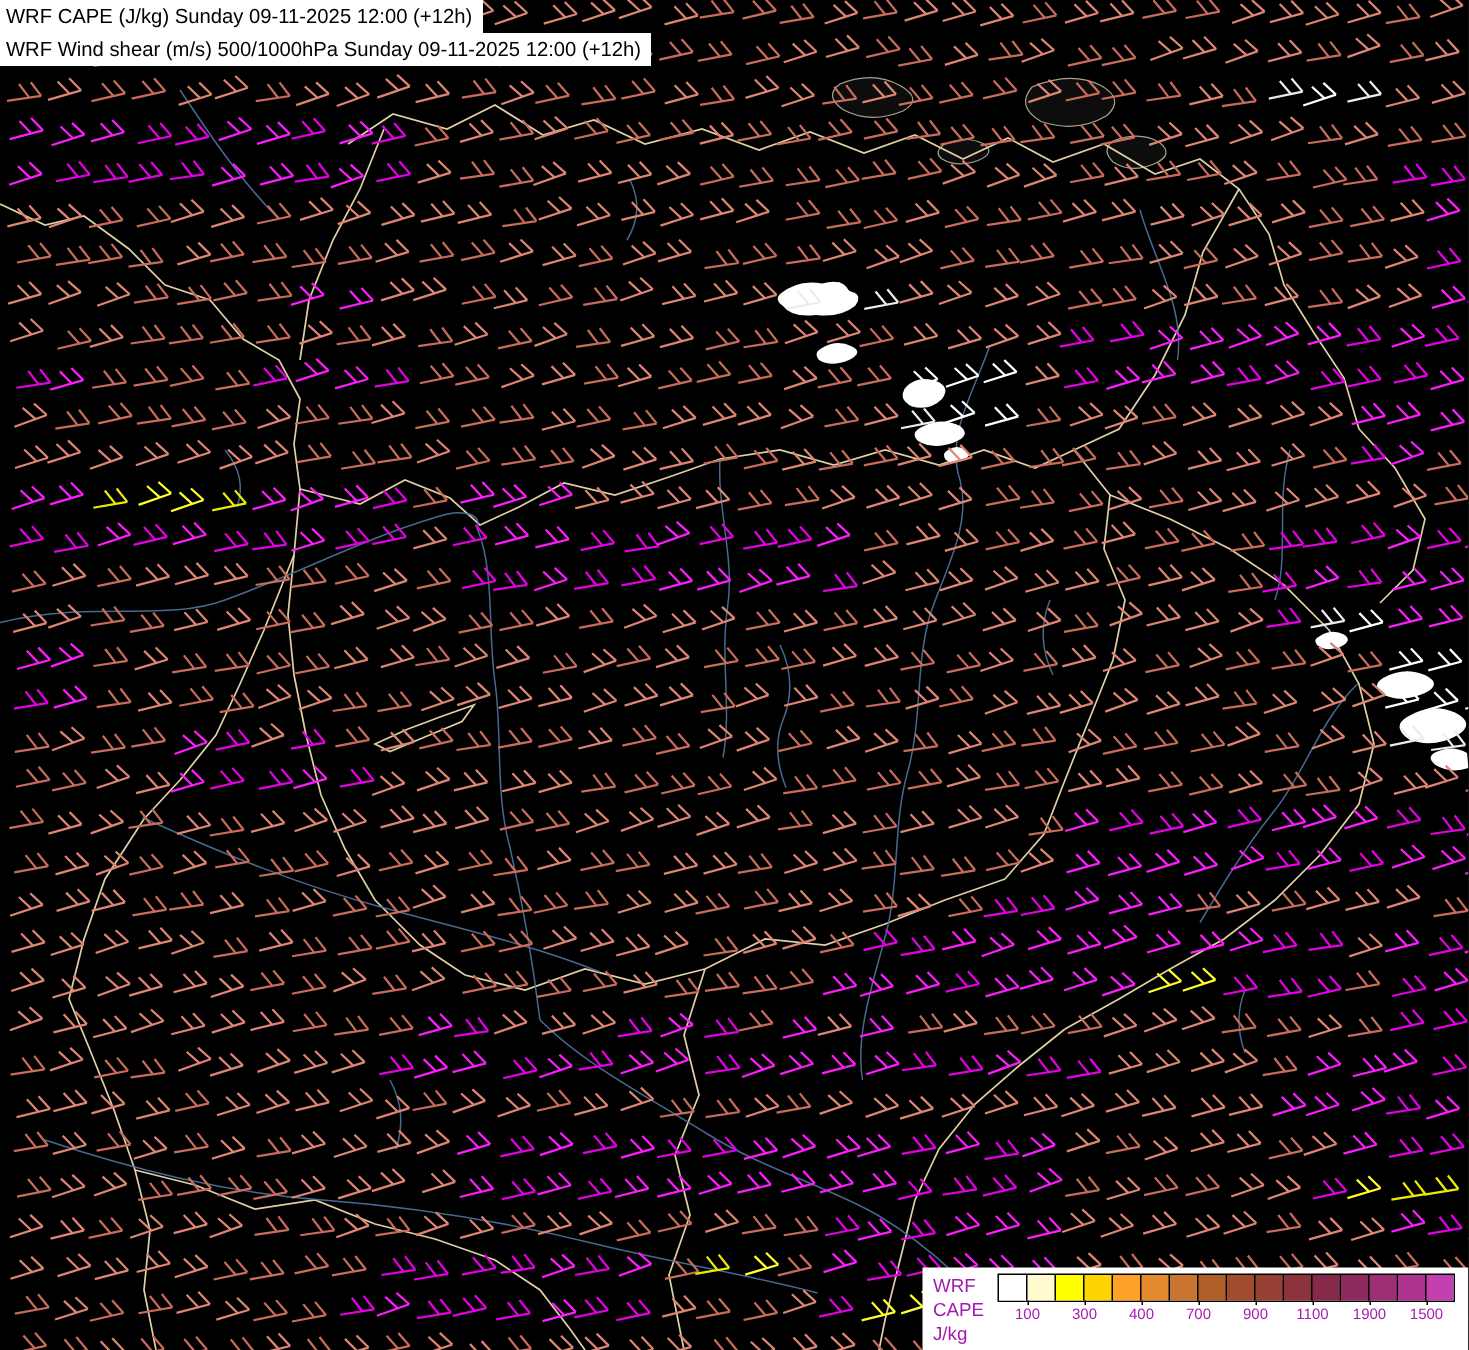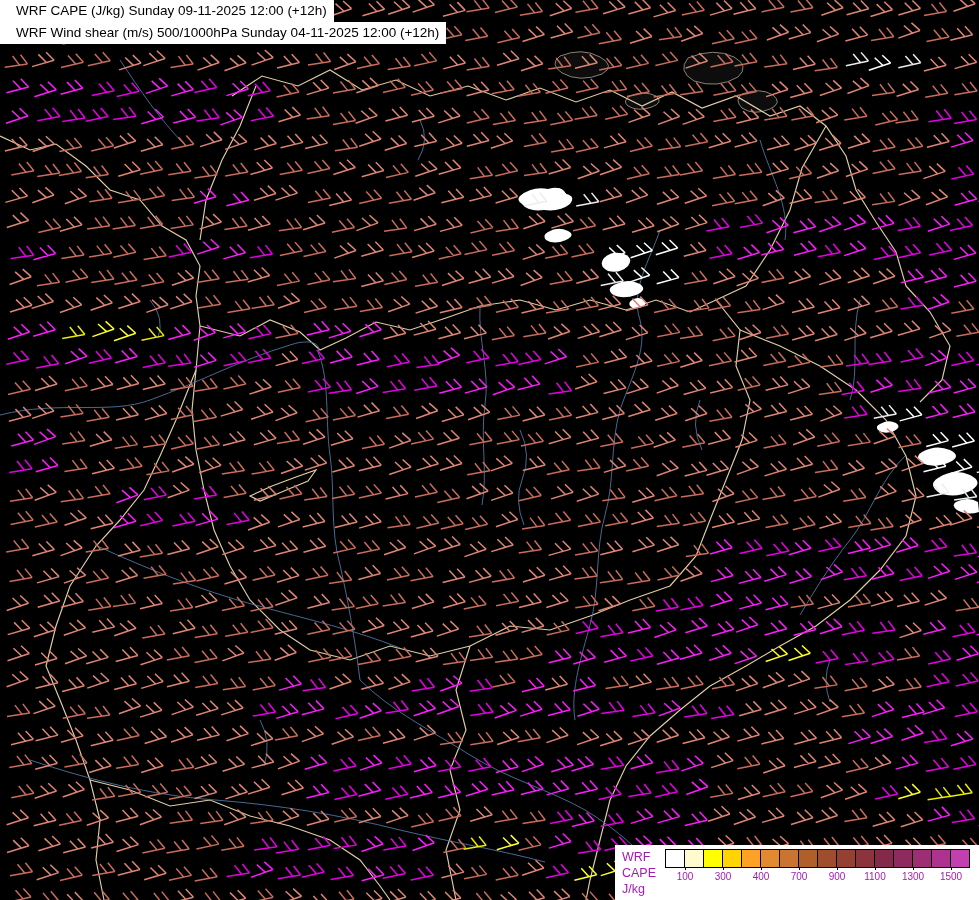--- a/index.html
+++ b/index.html
@@ -4,21 +4,21 @@
 <style>
   html,body{margin:0;padding:0;background:#1a1a1a;}
   #stage{
     position:relative;width:979px;height:900px;background:#000;
     overflow:hidden;font-family:"Liberation Sans",sans-serif;
   }
   #map-svg{position:absolute;left:0;top:0;}
   .titles{position:absolute;top:0;left:0;z-index:5;}
   .title-line{
     display:table;background:#ffffff;color:#000;
-    font-size:13.5px;line-height:16px;padding:3px 7px 3px 16px;white-space:nowrap;
+    font-size:13.5px;line-height:16px;padding:3px 7px 3px 4px;white-space:nowrap;
   }
   .legend{
     position:absolute;right:0;bottom:0;z-index:5;background:#ffffff;
     display:flex;gap:9px;padding:4px 9px 3px 7px;align-items:flex-start;color:#a21caf;
   }
   .legend-left{display:flex;flex-direction:column;font-size:12.5px;line-height:16px;}
   .legend-bar{display:flex;border:1px solid #000;}
   .legend-cell{width:18px;height:17px;}
   .legend-cell + .legend-cell{border-left:1px solid #000;}
   .legend-ticks{position:relative;height:15px;margin-top:1px;}
@@ -1341,21 +1341,21 @@
         <path d="M0,0 L23,0 M23,0 L17.5,-10 M15,0 L9.5,-10" fill="none" stroke="#c96c5b" stroke-width="1.5" transform="translate(874.0,903.9) rotate(-9.0)"></path>
         <path d="M0,0 L23,0 M23,0 L17.5,-10 M15,0 L9.5,-10" fill="none" stroke="#df8574" stroke-width="1.5" transform="translate(899.5,904.1) rotate(-18.0)"></path>
         <path d="M0,0 L23,0 M23,0 L17.5,-10 M15,0 L9.5,-10" fill="none" stroke="#c96c5b" stroke-width="1.5" transform="translate(922.6,905.7) rotate(-8.1)"></path>
         <path d="M0,0 L23,0 M23,0 L17.5,-10 M15,0 L9.5,-10" fill="none" stroke="#df8574" stroke-width="1.5" transform="translate(956.5,904.2) rotate(-18.3)"></path>
         <path d="M0,0 L23,0 M23,0 L17.5,-10 M15,0 L9.5,-10" fill="none" stroke="#c96c5b" stroke-width="1.5" transform="translate(977.1,902.5) rotate(-9.5)"></path>
       </g>
     </svg>
 
   <div class="titles">
     <div class="title-line">WRF CAPE (J/kg) Sunday 09-11-2025 12:00 (+12h)</div>
-    <div class="title-line">WRF Wind shear (m/s) 500/1000hPa Sunday 04-11-2025 12:00 (+12h)</div>
+    <div class="title-line">WRF Wind shear (m/s) 500/1000hPa Sunday 09-11-2025 12:00 (+12h)</div>
   </div>
 
   <div class="legend">
     <div class="legend-left">
       <span>WRF</span>
       <span>CAPE</span>
       <span>J/kg</span>
     </div>
     <div>
       <div class="legend-bar" id="legend-bar">
@@ -1383,20 +1383,20 @@
           <span class="legend-tick-label" style="left: 58px;">300</span>
           <div class="legend-tick-mark" style="left: 96px;"></div>
           <span class="legend-tick-label" style="left: 96px;">400</span>
           <div class="legend-tick-mark" style="left: 134px;"></div>
           <span class="legend-tick-label" style="left: 134px;">700</span>
           <div class="legend-tick-mark" style="left: 172px;"></div>
           <span class="legend-tick-label" style="left: 172px;">900</span>
           <div class="legend-tick-mark" style="left: 210px;"></div>
           <span class="legend-tick-label" style="left: 210px;">1100</span>
           <div class="legend-tick-mark" style="left: 248px;"></div>
-          <span class="legend-tick-label" style="left: 248px;">1300</span>
+          <span class="legend-tick-label" style="left: 248px;">1900</span>
           <div class="legend-tick-mark" style="left: 286px;"></div>
           <span class="legend-tick-label" style="left: 286px;">1500</span>
         </div>
     </div>
   </div>
 
 </div>
 
 </body></html>

